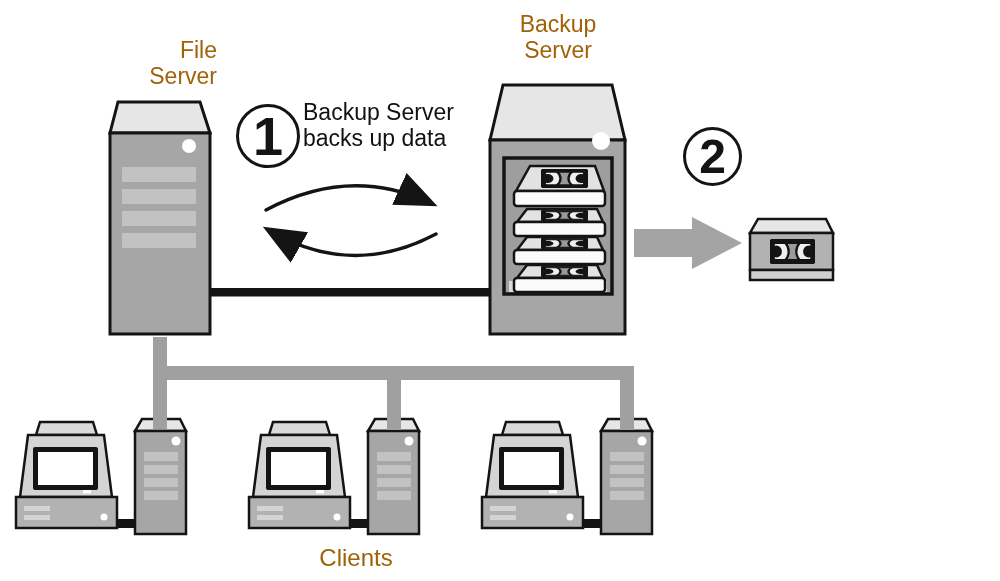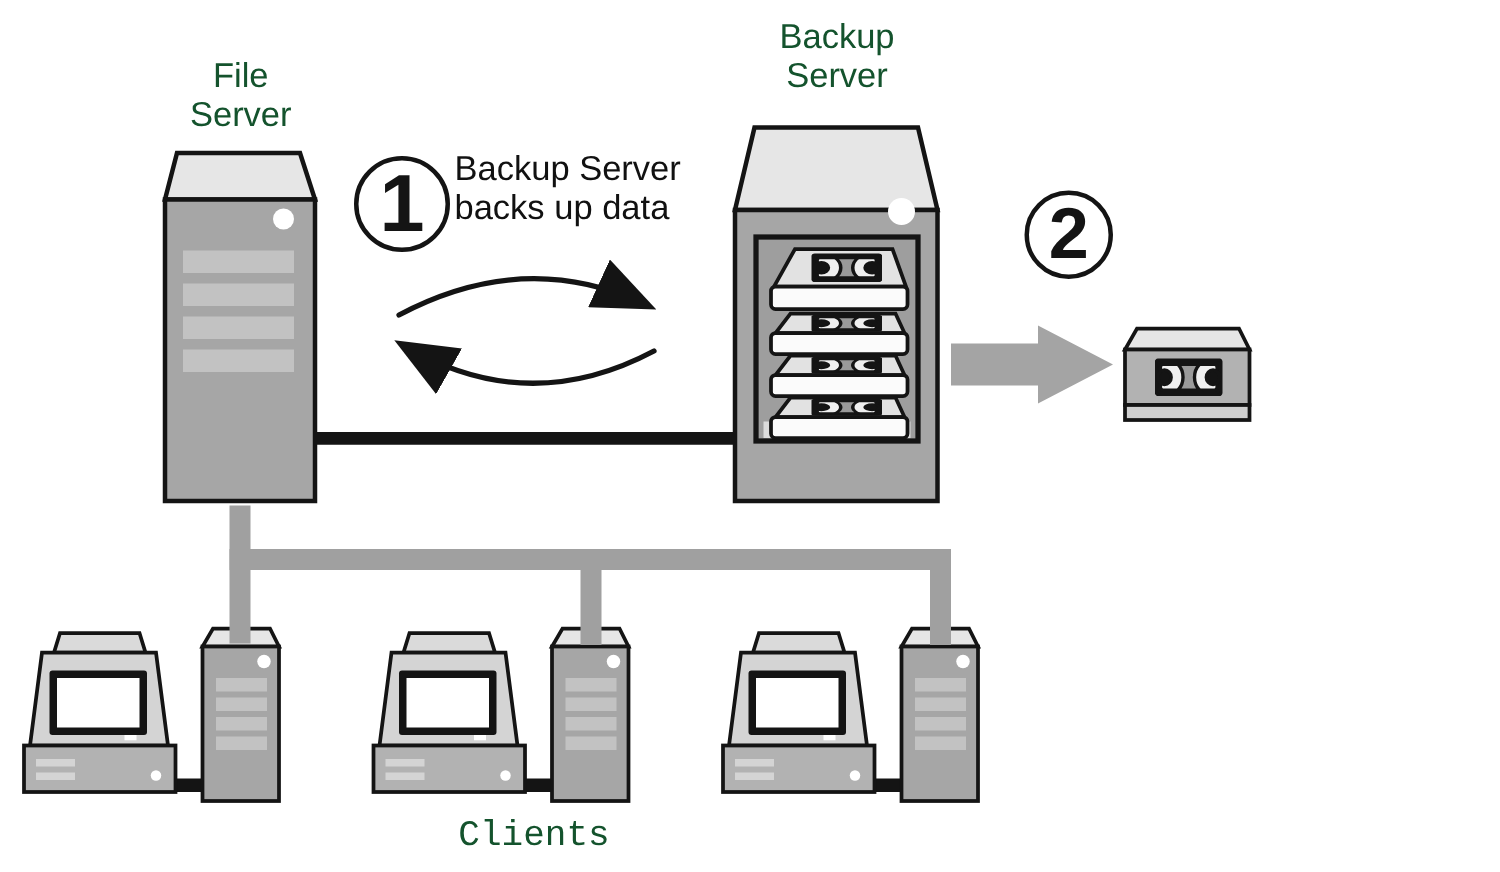--- a/index.html
+++ b/index.html
@@ -3,37 +3,37 @@
 <meta charset="utf-8">
 <style>
   html,body{margin:0;padding:0;background:#fff;}
   .diagram{
     position:relative;width:1000px;height:581px;background:#fff;
     font-family:"Liberation Sans",sans-serif;color:#111;overflow:hidden;
   }
   .diagram svg.scene{position:absolute;left:0;top:0;}
   .lbl{
     position:absolute;text-align:center;white-space:pre-line;
-    font-size:23px;line-height:26px;color:#14532d;
+    font-size:23px;line-height:26px;color:#a16207;
   }
   .step-text{
     position:absolute;text-align:left;white-space:pre-line;
     font-size:23px;line-height:26px;color:#111;
   }
   .step-text.s2{line-height:25px;}
   .badge{
     position:absolute;background:#fff;border:3.5px solid #141414;border-radius:50%;
     display:flex;align-items:center;justify-content:center;
     font-weight:700;box-sizing:border-box;color:#141414;
   }
   .badge.b1{left:236px;top:104px;width:64px;height:64px;font-size:54px;}
   .badge.b2{left:683px;top:127px;width:59px;height:59px;font-size:48px;border-width:3px;}
-  .lbl.file-server{left:88px;top:37px;width:145px;}
+  .lbl.file-server{left:72px;top:37px;width:145px;text-align:right;}
   .lbl.backup-server{left:483px;top:11px;width:150px;}
-  .lbl.clients{left:281px;top:545px;width:150px;font-size:24px;font-family:Liberation Mono, monospace;}
+  .lbl.clients{left:281px;top:545px;width:150px;font-size:24px;}
   .step-text.s1{left:303px;top:99px;}
   .step-text.s2{left:752px;top:126px;}
 </style>
 </head>
 <body>
 
 <div class="diagram">
 
   <svg class="scene" width="1000" height="581" viewBox="0 0 1000 581">
     <defs>

